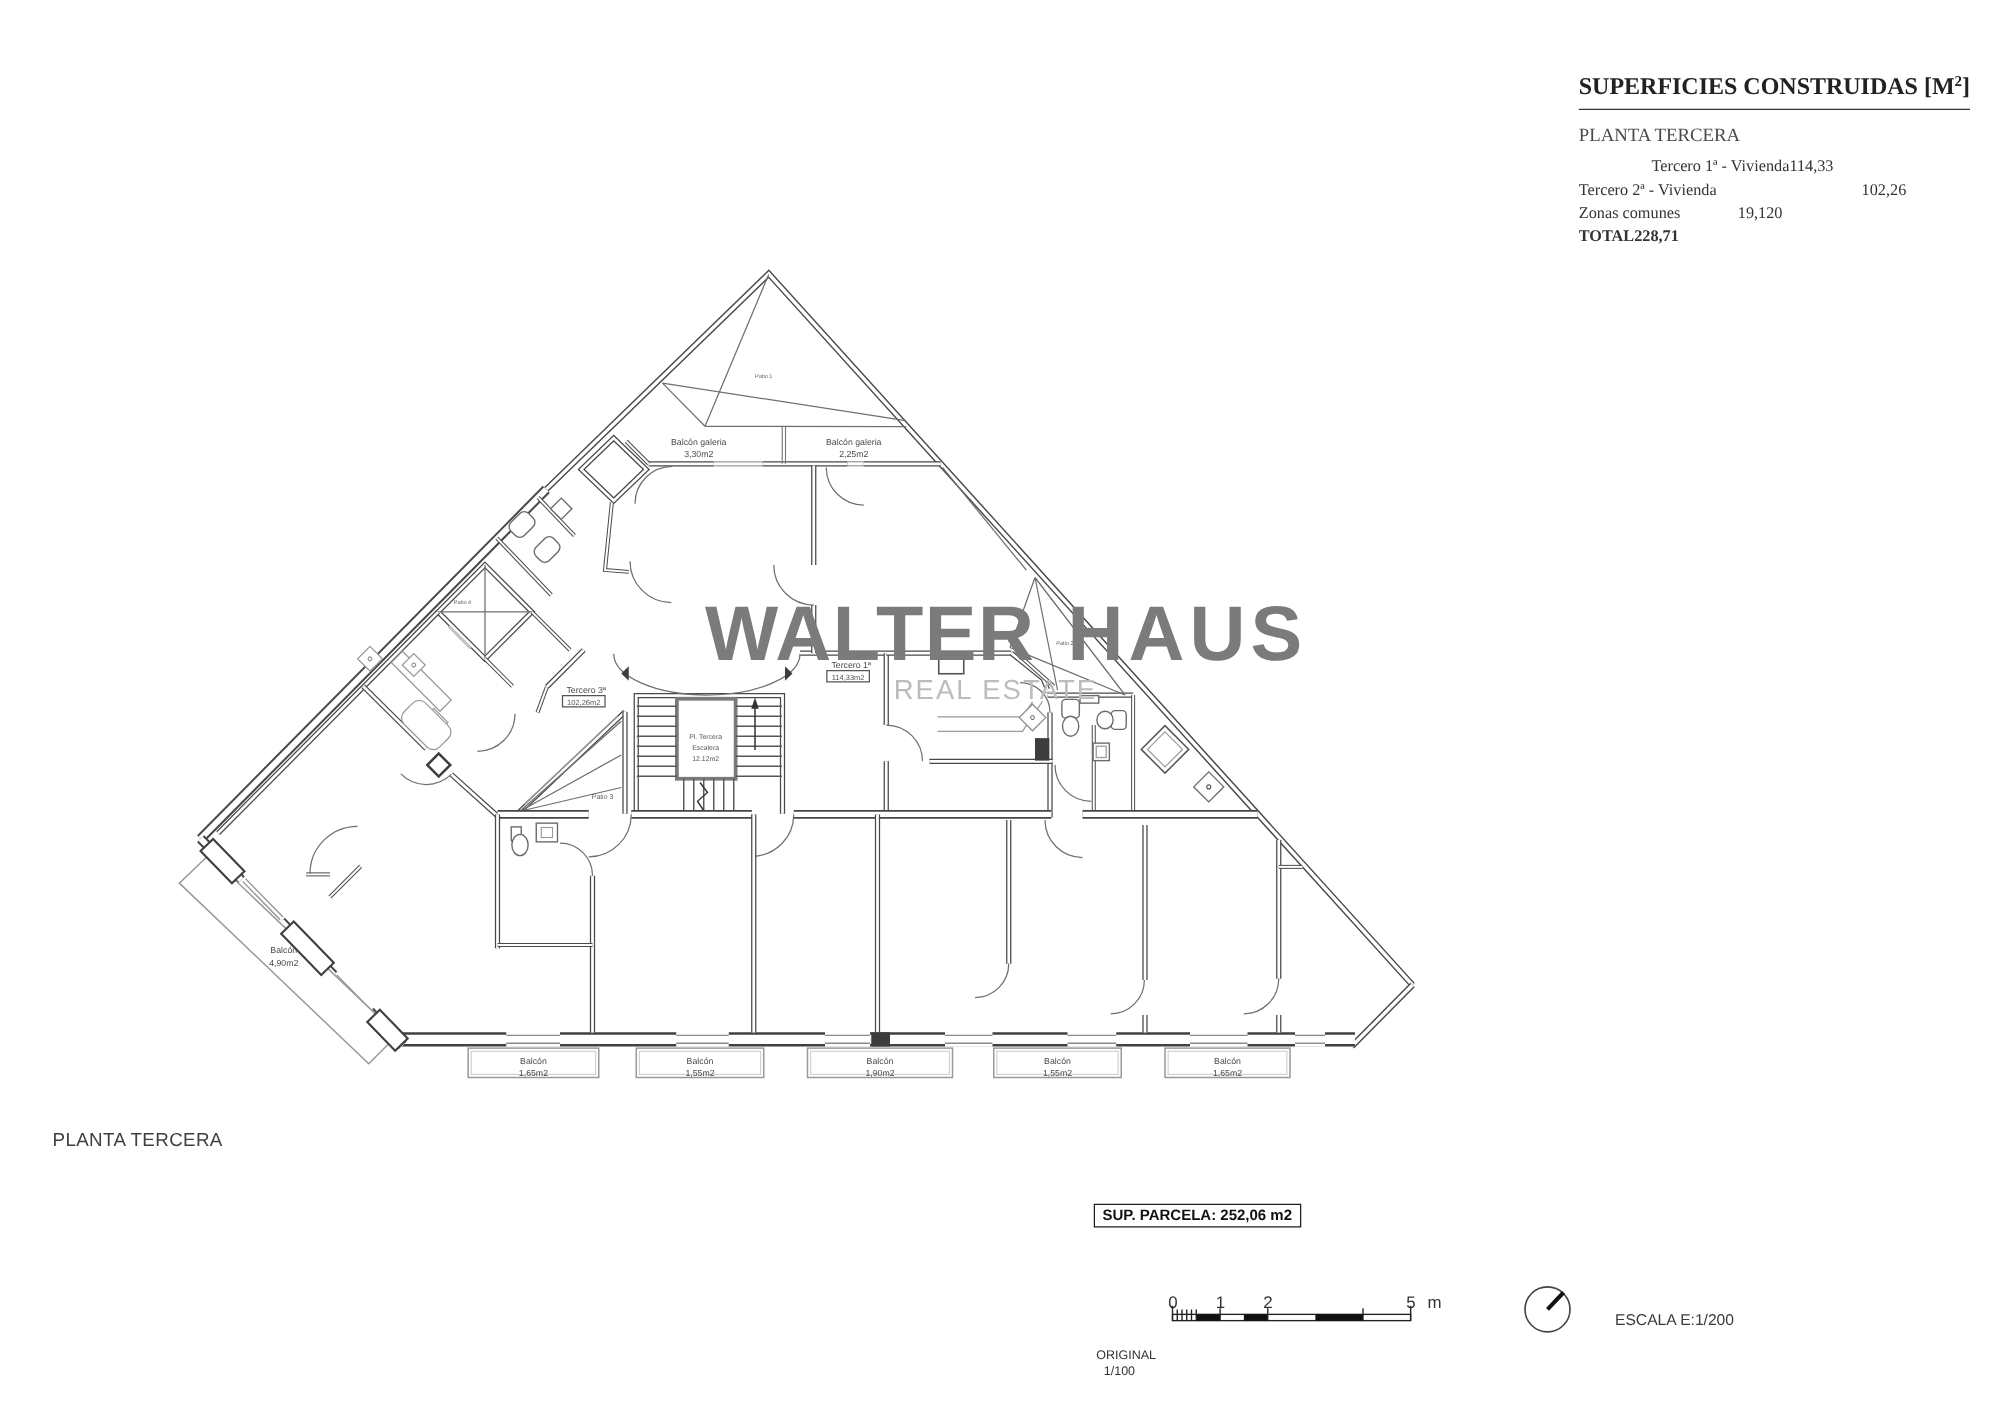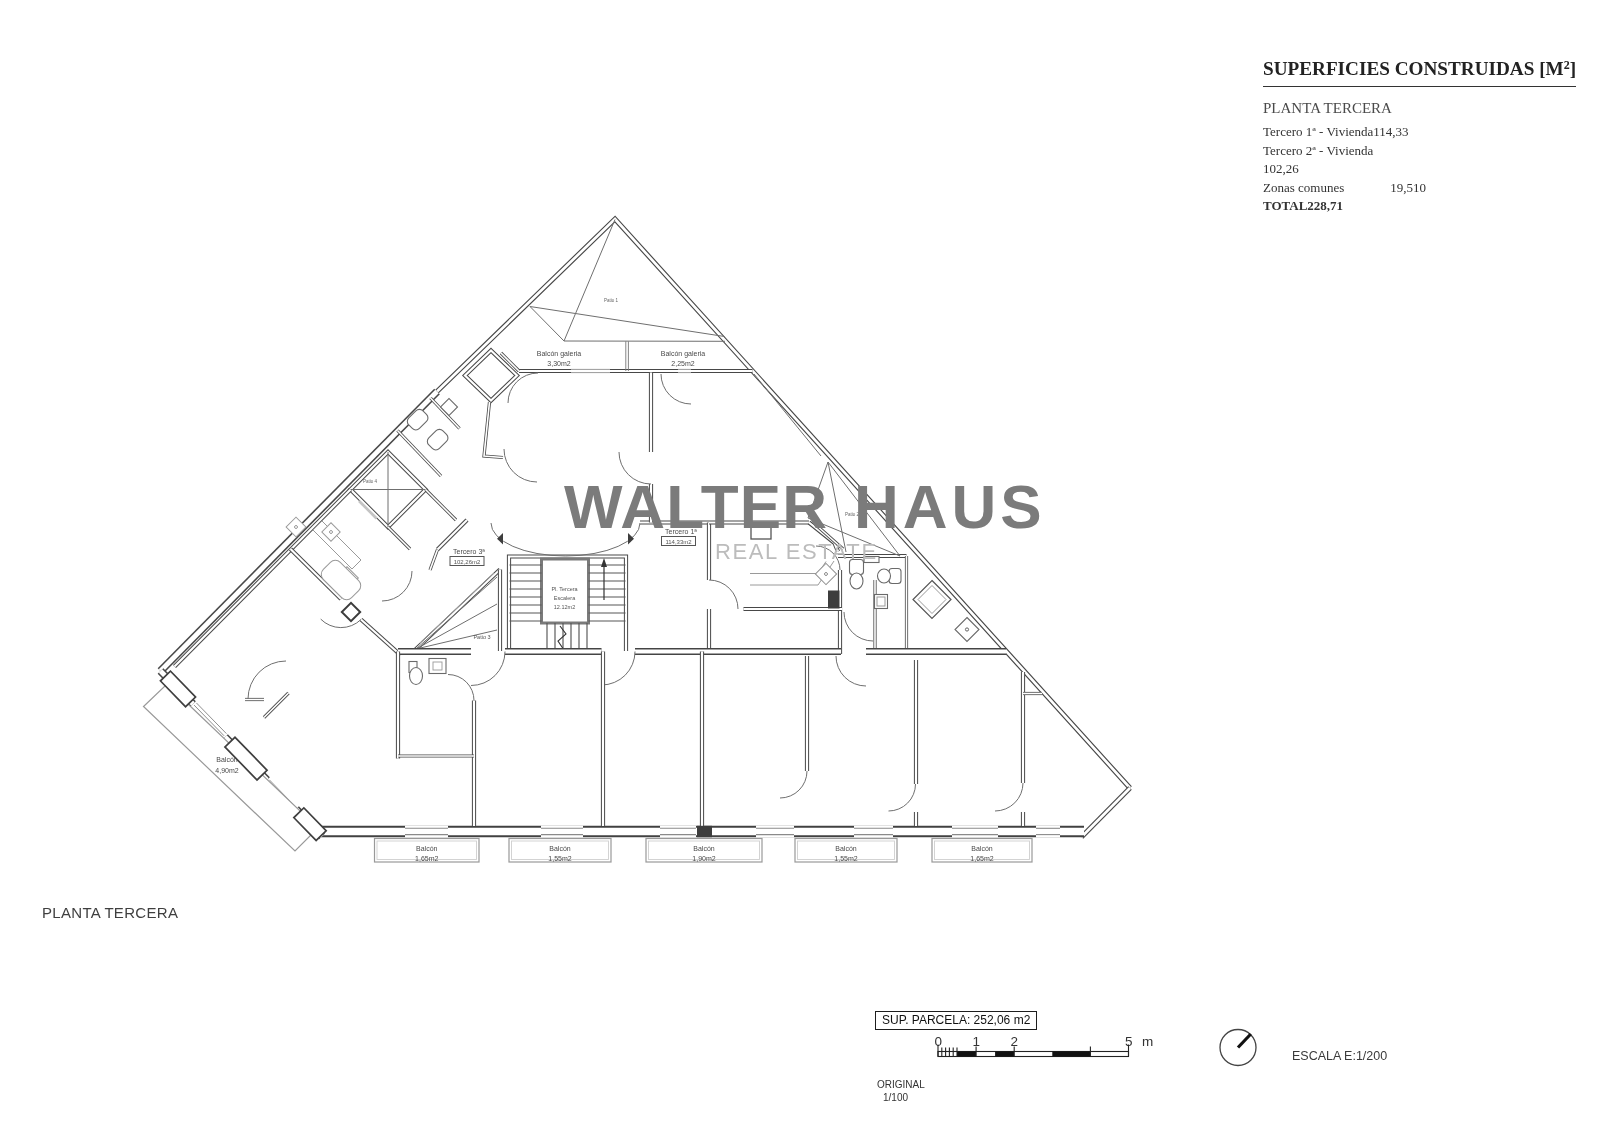--- a/index.html
+++ b/index.html
@@ -497,42 +497,42 @@
 
 <div class="abs" style="left:1263px;top:56px;width:313px;font-family:Liberation Serif, serif;">
 
   <div style="font-size:19.2px;font-weight:bold;color:#222;white-space:nowrap;line-height:19px;">SUPERFICIES CONSTRUIDAS [M<span style="font-size:12px;vertical-align:6px;">2</span>]</div>
 
   <div style="height:0;border-bottom:1.6px solid #333;margin-top:8px;"></div>
 
   <div style="font-size:15px;color:#4a4a4a;letter-spacing:0;margin-top:13px;">PLANTA TERCERA</div>
 
   <div style="font-size:13px;color:#333;margin-top:6px;width:262px;line-height:18.6px;">
-    <div style="display:flex;justify-content:flex-start;">
+    <div style="display:flex;justify-content:center;">
           <span>Tercero 1ª - Vivienda</span>
           <span>114,33</span>
         </div>
-    <div style="display:flex;justify-content:space-between;flex-direction:column;">
+    <div style="display:flex;justify-content:space-between;">
           <span>Tercero 2ª - Vivienda</span>
           <span>102,26</span>
         </div>
     <div style="display:flex;justify-content:flex-start;gap:46px;">
           <span>Zonas comunes</span>
-          <span>19,510</span>
+          <span>19,120</span>
         </div>
     <div style="display:flex;justify-content:flex-start;font-weight:bold;">
           <span>TOTAL</span>
           <span>228,71</span>
         </div>
   </div>
 </div>
 
 <div class="abs" style="left:42px;top:904px;font-size:15px;letter-spacing:0.3px;color:#3f3f3f;">PLANTA TERCERA</div>
 
-<div class="abs" style="left:875px;top:1011px;border:1.7px solid #1d1d1d;padding:1px 6px 2px 6px;font-size:12px;font-weight:normal;color:#111;">SUP. PARCELA: 252,06 m2</div>
+<div class="abs" style="left:875px;top:963px;border:1.7px solid #1d1d1d;padding:1px 6px 2px 6px;font-size:12px;font-weight:bold;color:#111;">SUP. PARCELA: 252,06 m2</div>
 
 <div class="abs" style="left:877px;top:1079px;font-size:10px;color:#333;line-height:12.5px;">ORIGINAL<br><span style="margin-left:6px;">1/100</span></div>
 
 <svg class="abs" style="left:930px;top:1028px;" width="240" height="36" viewBox="0 0 240 36">
   <g fill="#333" font-size="13.5">
     <text x="4.5" y="18">0</text>
     <text x="42.5" y="18">1</text>
     <text x="80.5" y="18">2</text>
     <text x="195" y="18">5</text>
     <text x="212" y="18">m</text>

